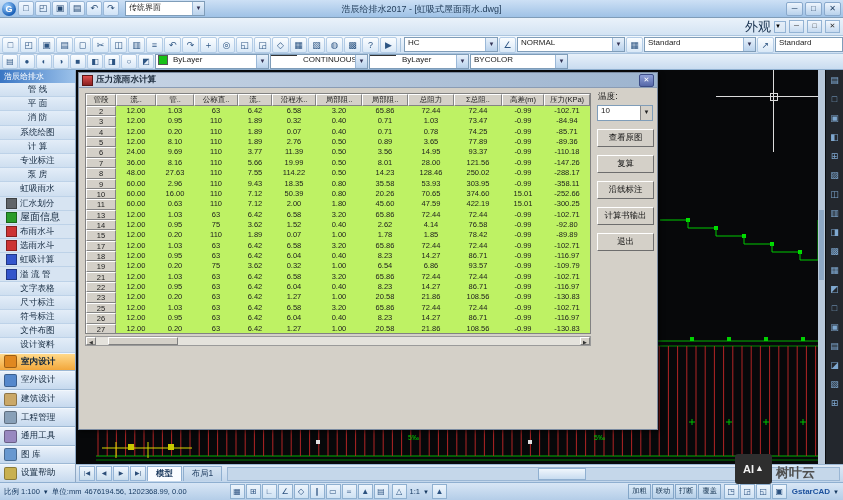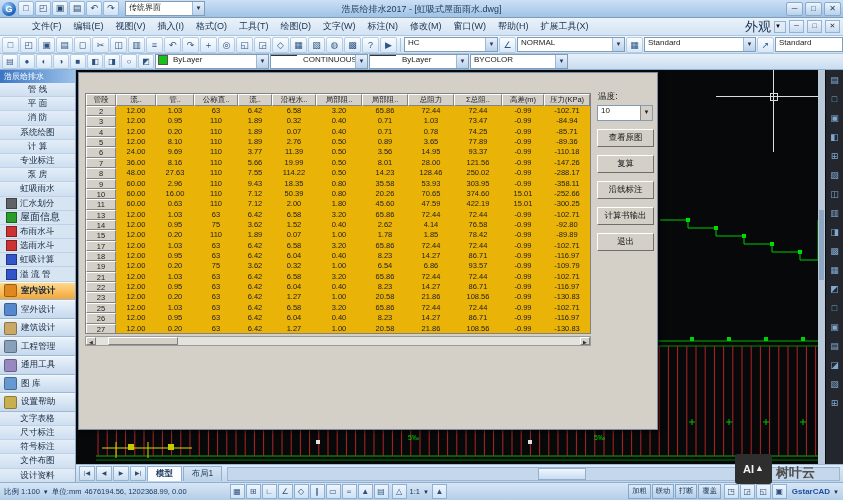--- a/index.html
+++ b/index.html
@@ -83,21 +83,21 @@
 
   
   #dialog{left:78px;top:72px;width:580px;height:358px;background:#d4d0c8;
     border:1px solid #7a8aa0;box-shadow:2px 2px 4px rgba(0,0,0,.55);z-index:10;box-sizing:border-box;}
   #dlgtitle{height:14px;background:linear-gradient(90deg,#c9d6e6,#9db4cf);
     display:flex;align-items:center;padding:0 3px;border-bottom:1px solid #8a9cb4;}
   #dlgico{width:9px;height:9px;background:linear-gradient(#e05050,#8a2020);border:1px solid #5c1515;margin-right:3px;}
   #dlgtitle span{font-size:8.6px;font-weight:bold;color:#1c2b3c;}
   #dlgclose{margin-left:auto;width:13px;height:11px;font-size:7px;line-height:10px;text-align:center;color:#fff;
     background:linear-gradient(#8fa0d8,#5668a8);border:1px solid #3c4c86;border-radius:2px;}
-  #tblwrap{position:absolute;left:6px;top:20px;width:506px;height:241px;background:#eab308;
+  #tblwrap{position:absolute;left:6px;top:20px;width:506px;height:241px;background:#bef264;
     border:1px solid #828282;box-sizing:border-box;overflow:hidden;}
   .tr{display:grid;grid-template-columns:30px 40px 38px 44px 34px 44px 46px 46px 46px 48px 42px 46px;height:10.36px;}
   .tr.head{height:12px;}
   .td{font-size:7.5px;line-height:10.3px;text-align:center;color:#1c1c1c;overflow:hidden;white-space:nowrap;}
   .hd,.idc{background:#d4d0c8;border-top:1px solid #fff;border-left:1px solid #fff;
     border-right:1px solid #848484;border-bottom:1px solid #848484;line-height:10.5px;}
   .hd{line-height:10.8px;}
   #hscroll{position:absolute;left:6px;top:263px;width:506px;height:10px;background:#e4e2dc;
     border:1px solid #9a9a9a;display:flex;box-sizing:border-box;}
   .sarrow{width:10px;height:100%;background:#d4d0c8;border:1px solid #fff;border-right-color:#808080;border-bottom-color:#808080;
@@ -163,35 +163,20 @@
     </div>
     <div id="wtitle">浩辰给排水2017 - [虹吸式屋面雨水.dwg]</div>
     <div id="wbtns">
       <div class="wbtn">─</div>
       <div class="wbtn">□</div>
       <div class="wbtn">✕</div>
     </div>
   </div>
 
   <div id="menubar" class="abs">
-    <div id="menuItems" style="display:flex;">
-        <div class="menu-item">文件(F)</div>
-        <div class="menu-item">编辑(E)</div>
-        <div class="menu-item">视图(V)</div>
-        <div class="menu-item">插入(I)</div>
-        <div class="menu-item">格式(O)</div>
-        <div class="menu-item">工具(T)</div>
-        <div class="menu-item">绘图(D)</div>
-        <div class="menu-item">文字(W)</div>
-        <div class="menu-item">标注(N)</div>
-        <div class="menu-item">修改(M)</div>
-        <div class="menu-item">窗口(W)</div>
-        <div class="menu-item">帮助(H)</div>
-        <div class="menu-item">扩展工具(X)</div>
-      </div>
     <div id="menuRight">
       <span id="appearance">外观</span>
       <span class="ca" style="border:1px solid #93b3d4;width:10px;height:10px;line-height:9px;font-size:6px;">▼</span>
       <div class="dwbtn">─</div>
       <div class="dwbtn">□</div>
       <div class="dwbtn">✕</div>
     </div>
   </div>
 
   <div id="tb1" class="abs">
@@ -306,56 +291,56 @@
         </div>
         <div class="sb-item cmd">
           <div class="sb-ico" style="background: rgb(51, 85, 204);"></div>
           <div style="font-size: 8.6px;">虹吸计算</div>
         </div>
         <div class="sb-item cmd">
           <div class="sb-ico" style="background: rgb(51, 85, 204);"></div>
           <div style="font-size: 8.6px;">溢 流 管</div>
         </div>
       </div>
-    <div id="sbcats">
-        <div class="sb-cat active">
-          <div class="cat-ico" style="background: rgb(224, 136, 32);"></div>
-          <div style="font-size: 8.6px;">室内设计</div>
-        </div>
-        <div class="sb-cat">
-          <div class="cat-ico" style="background: rgb(85, 136, 204);"></div>
-          <div style="font-size: 8.6px;">室外设计</div>
-        </div>
-        <div class="sb-cat">
-          <div class="cat-ico" style="background: rgb(202, 168, 104);"></div>
-          <div style="font-size: 8.6px;">建筑设计</div>
-        </div>
-        <div class="sb-cat">
-          <div class="cat-ico" style="background: rgb(136, 160, 184);"></div>
-          <div style="font-size: 8.6px;">工程管理</div>
-        </div>
-        <div class="sb-cat">
-          <div class="cat-ico" style="background: rgb(152, 136, 192);"></div>
-          <div style="font-size: 8.6px;">通用工具</div>
-        </div>
-        <div class="sb-cat">
-          <div class="cat-ico" style="background: rgb(104, 152, 208);"></div>
-          <div style="font-size: 8.6px;">图    库</div>
-        </div>
-        <div class="sb-cat">
-          <div class="cat-ico" style="background: rgb(200, 176, 80);"></div>
-          <div style="font-size: 8.6px;">设置帮助</div>
-        </div>
-      </div>
     <div id="sbgroups2">
         <div class="sb-item">文字表格</div>
         <div class="sb-item">尺寸标注</div>
         <div class="sb-item">符号标注</div>
         <div class="sb-item">文件布图</div>
         <div class="sb-item">设计资料</div>
+      </div>
+    <div id="sbcats">
+        <div class="sb-cat active">
+          <div class="cat-ico" style="background: rgb(224, 136, 32);"></div>
+          <div style="font-size: 8.6px;">室内设计</div>
+        </div>
+        <div class="sb-cat">
+          <div class="cat-ico" style="background: rgb(85, 136, 204);"></div>
+          <div style="font-size: 8.6px;">室外设计</div>
+        </div>
+        <div class="sb-cat">
+          <div class="cat-ico" style="background: rgb(202, 168, 104);"></div>
+          <div style="font-size: 8.6px;">建筑设计</div>
+        </div>
+        <div class="sb-cat">
+          <div class="cat-ico" style="background: rgb(136, 160, 184);"></div>
+          <div style="font-size: 8.6px;">工程管理</div>
+        </div>
+        <div class="sb-cat">
+          <div class="cat-ico" style="background: rgb(152, 136, 192);"></div>
+          <div style="font-size: 8.6px;">通用工具</div>
+        </div>
+        <div class="sb-cat">
+          <div class="cat-ico" style="background: rgb(104, 152, 208);"></div>
+          <div style="font-size: 8.6px;">图    库</div>
+        </div>
+        <div class="sb-cat">
+          <div class="cat-ico" style="background: rgb(200, 176, 80);"></div>
+          <div style="font-size: 8.6px;">设置帮助</div>
+        </div>
       </div>
   </div>
 
   <div id="canvas" class="abs">
     <svg id="cadsvg" width="767" height="394">
         <line x1="20" y1="271" x2="748" y2="271" stroke="#00b400" stroke-width="1"></line>
         <line x1="20" y1="276" x2="748" y2="276" stroke="#008a00" stroke-width="1"></line>
         <line x1="20" y1="386" x2="748" y2="386" stroke="#00b400" stroke-width="1"></line>
         <line x1="20" y1="390" x2="748" y2="390" stroke="#007800" stroke-width="1"></line>
         <line x1="22" y1="276" x2="22" y2="386" stroke="#b22525" stroke-width="1"></line>
@@ -546,20 +531,25 @@
         <div class="pic">□</div>
         <div class="pic">▣</div>
         <div class="pic">▤</div>
         <div class="pic">◪</div>
         <div class="pic">▧</div>
         <div class="pic">⊞</div>
       </div>
   </div>
 
   <div id="dialog" class="abs">
+    <div id="dlgtitle">
+      <div id="dlgico"></div>
+      <span>压力流雨水计算</span>
+      <div id="dlgclose">✕</div>
+    </div>
     <div id="tblwrap">
         <div class="tr head">
           <div class="td hd">管段</div>
           <div class="td hd">流..</div>
           <div class="td hd">管..</div>
           <div class="td hd">公称直..</div>
           <div class="td hd">流..</div>
           <div class="td hd">沿程水..</div>
           <div class="td hd">局部阻..</div>
           <div class="td hd">局部阻..</div>

